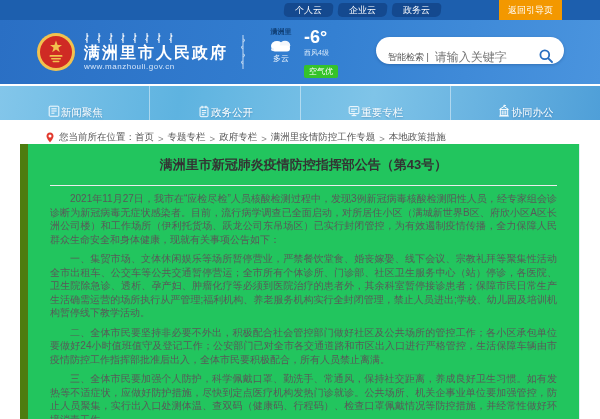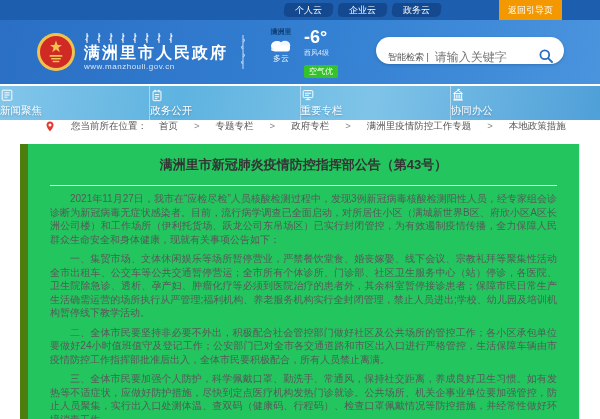--- a/index.html
+++ b/index.html
@@ -35,29 +35,29 @@
   .search { position:absolute; right:36px; top:17px; width:188px; height:27px; background:#fff; border-radius:14px;
             display:flex; align-items:flex-end; padding:0 10px 0 12px; box-shadow:0 1px 3px rgba(0,30,80,.25); }
   .search-label { font-size:9px; color:#555; white-space:nowrap; margin-right:6px; }
   .search-input { flex:1; min-width:0; border:none; outline:none; background:transparent; font-size:12px; color:#333;
                   font-family:"Liberation Sans", sans-serif; }
   .search-btn { width:16px; height:16px; cursor:pointer; flex:0 0 auto; }
 
   
   .nav { height:36px; border-top:2px solid #ffffff; display:flex;
          background:linear-gradient(100deg,#83c6ea 0%,#5eb3e0 30%,#7fc4e8 62%,#4f9fd8 100%); }
-  .nav-item { flex:1; display:flex; flex-direction:column; align-items:flex-start; justify-content:center;
+  .nav-item { flex:1; display:flex; flex-direction:row; align-items:flex-end; justify-content:center;
               color:#fff; border-right:1px solid rgba(255,255,255,.45); cursor:pointer; }
   .nav-item:last-child { border-right:none; }
   .nav-icon { height:14px; margin-bottom:2px; }
   .nav-label { font-size:10.5px; text-shadow:0 1px 2px rgba(0,60,120,.35); }
 
   
-  .breadcrumb { height:24px; background:#fff; display:flex; align-items:flex-start; padding-left:45px; font-size:9.5px;
-                color:#555;gap:12px; }
+  .breadcrumb { height:24px; background:#fff; display:flex; align-items:flex-end; padding-left:45px; font-size:9.5px;
+                color:#555; }
   .breadcrumb .pin { margin-right:4px; display:flex; }
   .bc-sep { margin:0 4px; color:#888; }
   .bc-link { color:#555; cursor:pointer; }
 
   
   .content { margin:0 20px; height:279px; background:#22c55e; border-left:8px solid #4d7c0f; border-right:1px solid #e4ecf4;
              padding:6px 22px 0; overflow:hidden; }
   .article-title { text-align:center; font-size:13px; font-weight:bold; color:#333; padding:6px 0 11px;
                    border-bottom:1px solid #ececec; }
   .article p { font-size:10px; color:#595959; line-height:13.5px; text-indent:2em; margin-top:6px; text-align:justify; }

